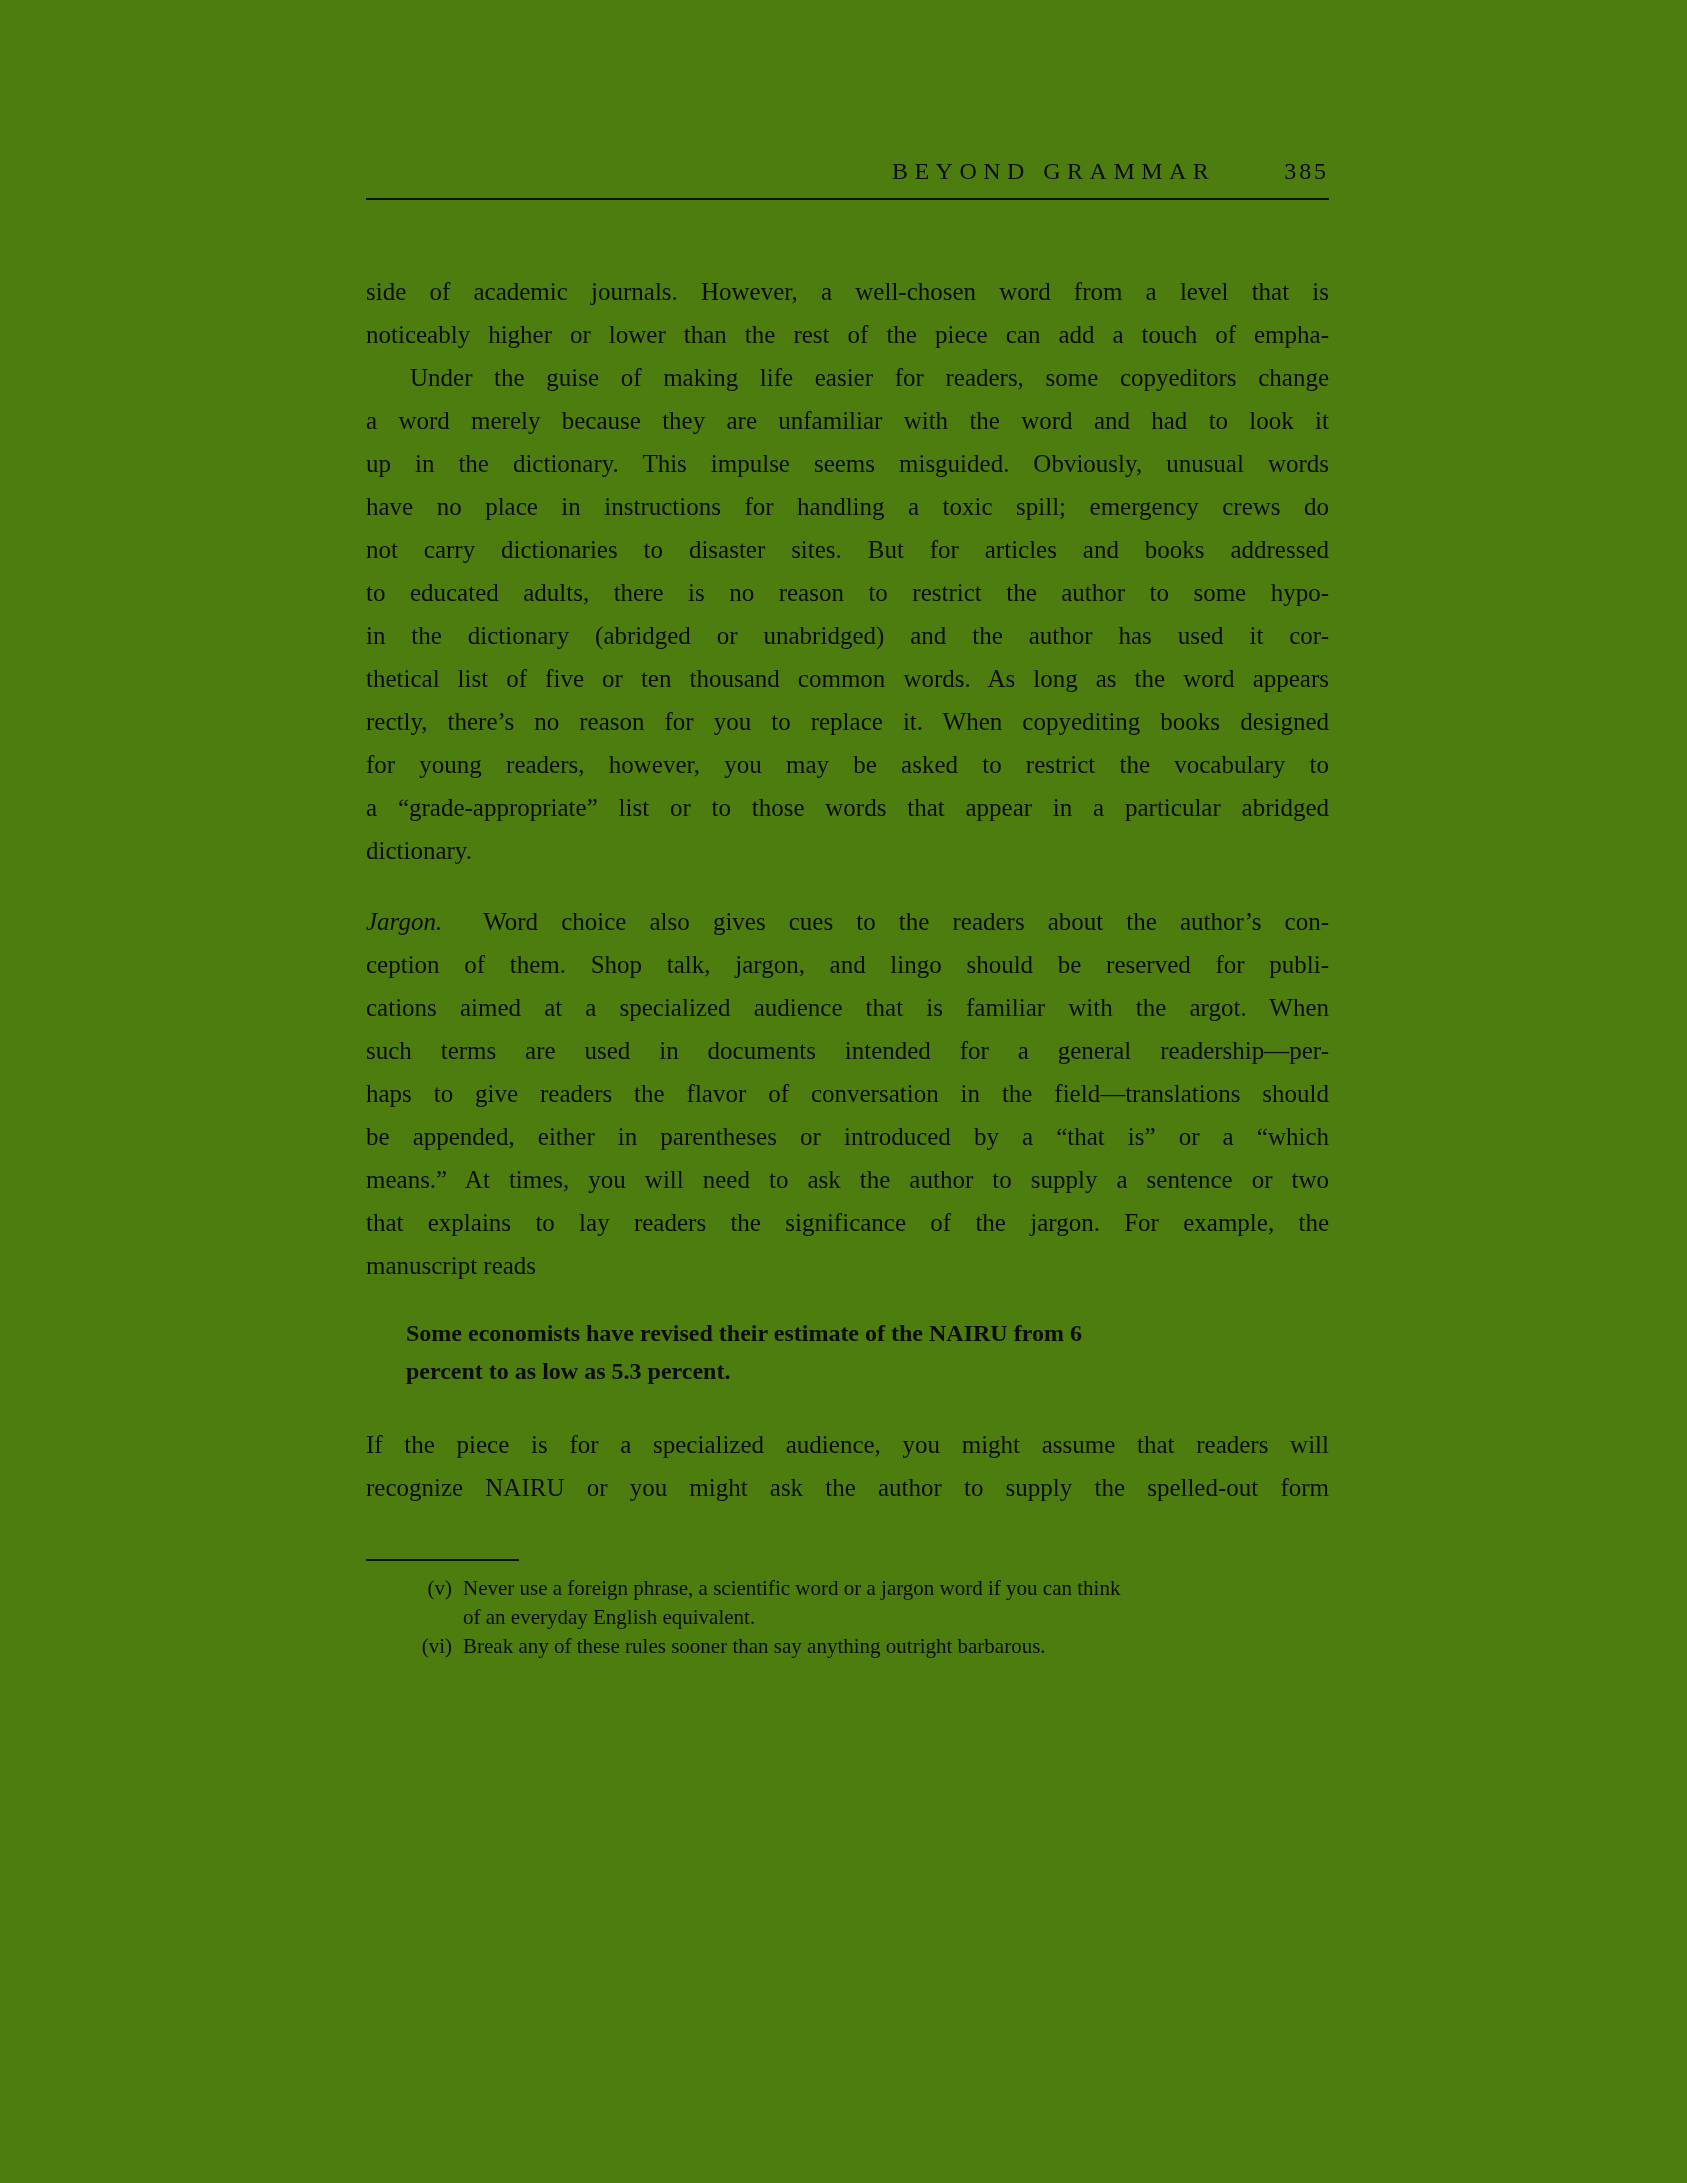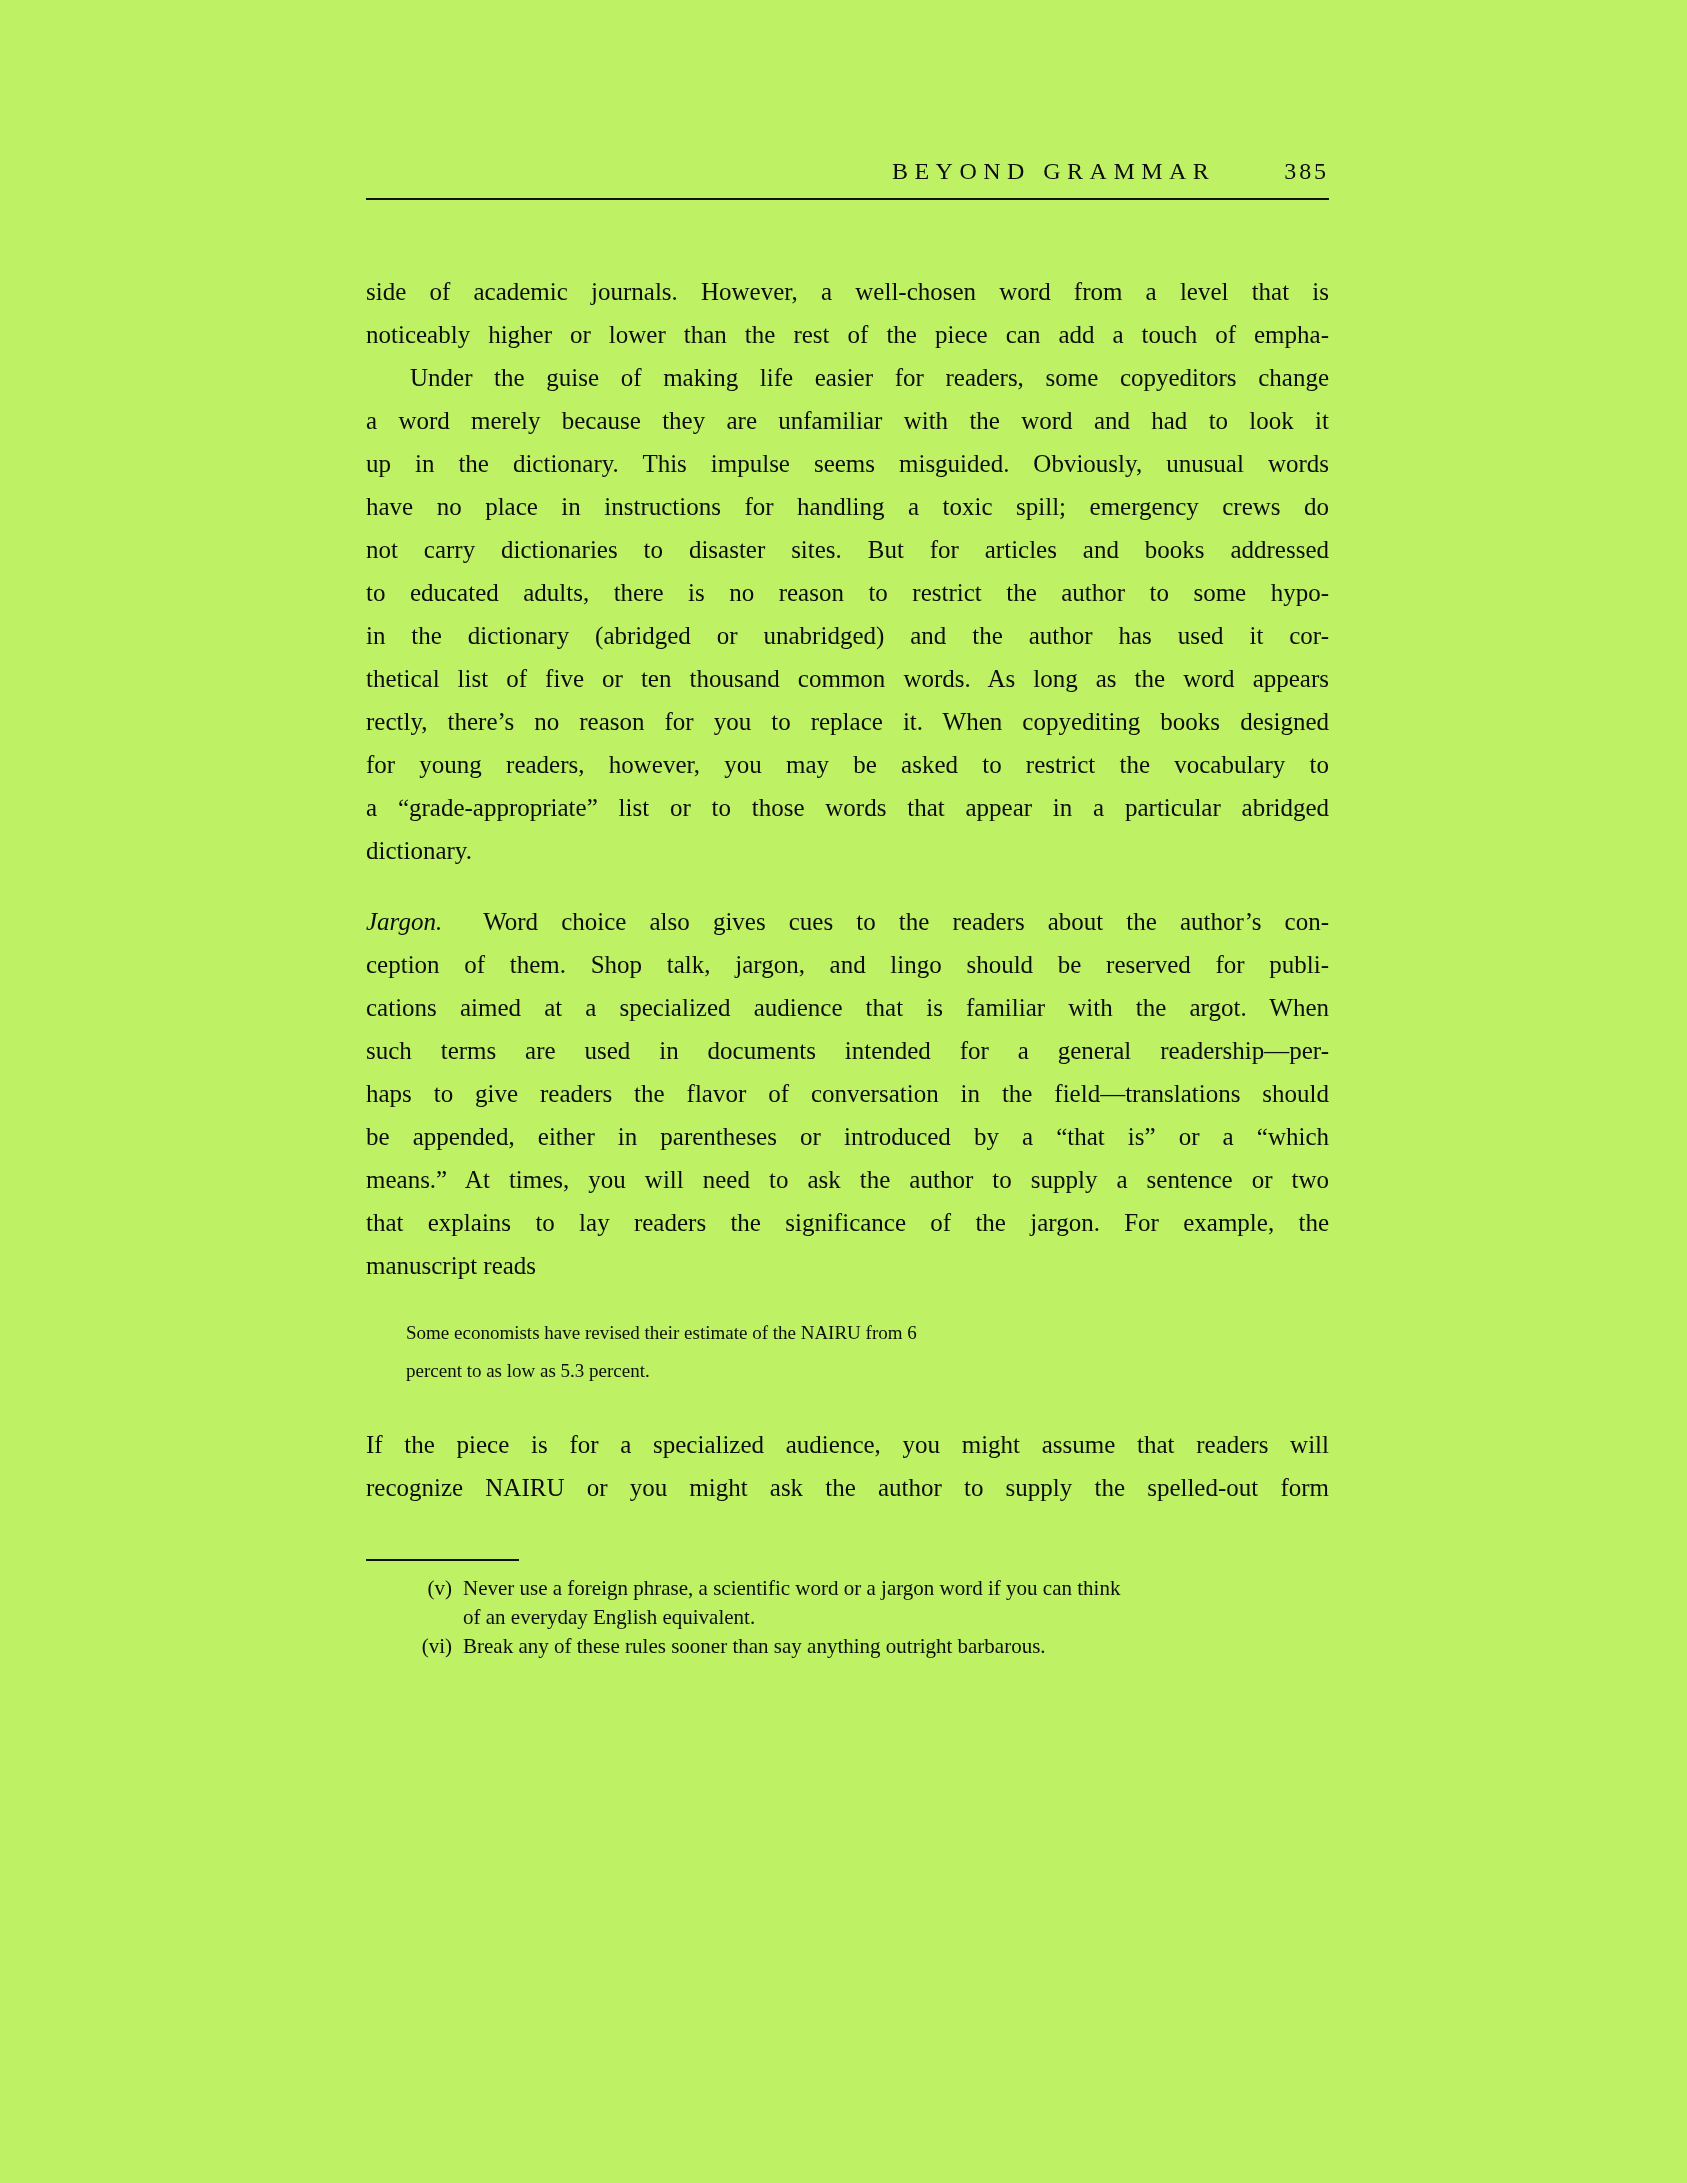--- a/index.html
+++ b/index.html
@@ -1,20 +1,20 @@
 <!DOCTYPE html>
 <html style="font-size:10.6px"><head>
 <meta charset="utf-8">
 <style>
   html, body { margin: 0; padding: 0; background: #ffffff; }
   .page {
     position: relative;
     width: 1687px;
     height: 2183px;
-    background: #bef264;
+    background: #4d7c0f;
     font-family: "Liberation Serif", "DejaVu Serif", serif;
     color: #0d0d0d;
     overflow: hidden;
   }
   .content {
     position: absolute;
     left: 366px;
     top: 0;
     width: 963px;
   }
@@ -42,22 +42,23 @@
   }
   .line { text-align: justify; text-align-last: justify; }
   .line.ragged { text-align: left; text-align-last: left; }
   .para.indent-first .line:first-child { padding-left: 44px; }
   .para.section-gap { margin-top: 28px; }
   .lead-gap { display: inline-block; width: 41px; }
   
   .quote {
     margin: 26.5px 0 0 40px;
     width: 761px;
-    font-size: 19px;
+    font-size: 24px;
     line-height: 38px;
+    font-weight: bold;
   }
   .quote .line { text-align: left; text-align-last: left; }
   .para.gap-before { margin-top: 33px; }
   
   .fn-rule {
     border: 0;
     border-top: 2px solid #111111;
     width: 153px;
     margin: 50px 0 0 0;
   }

